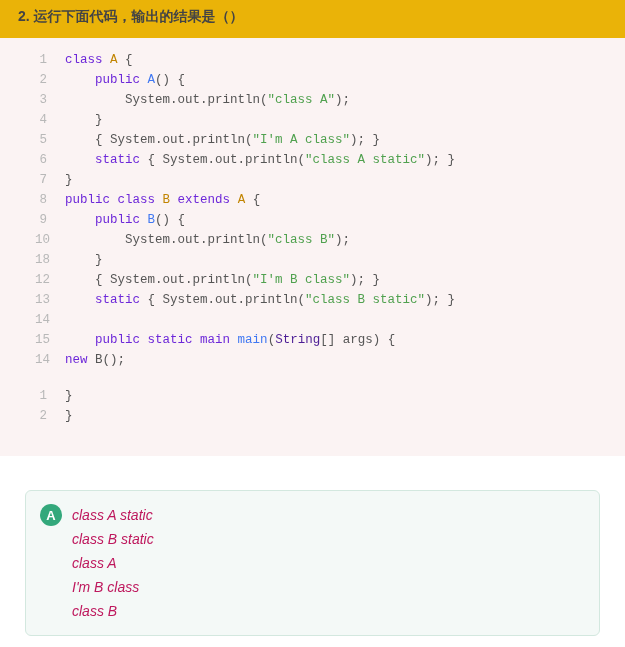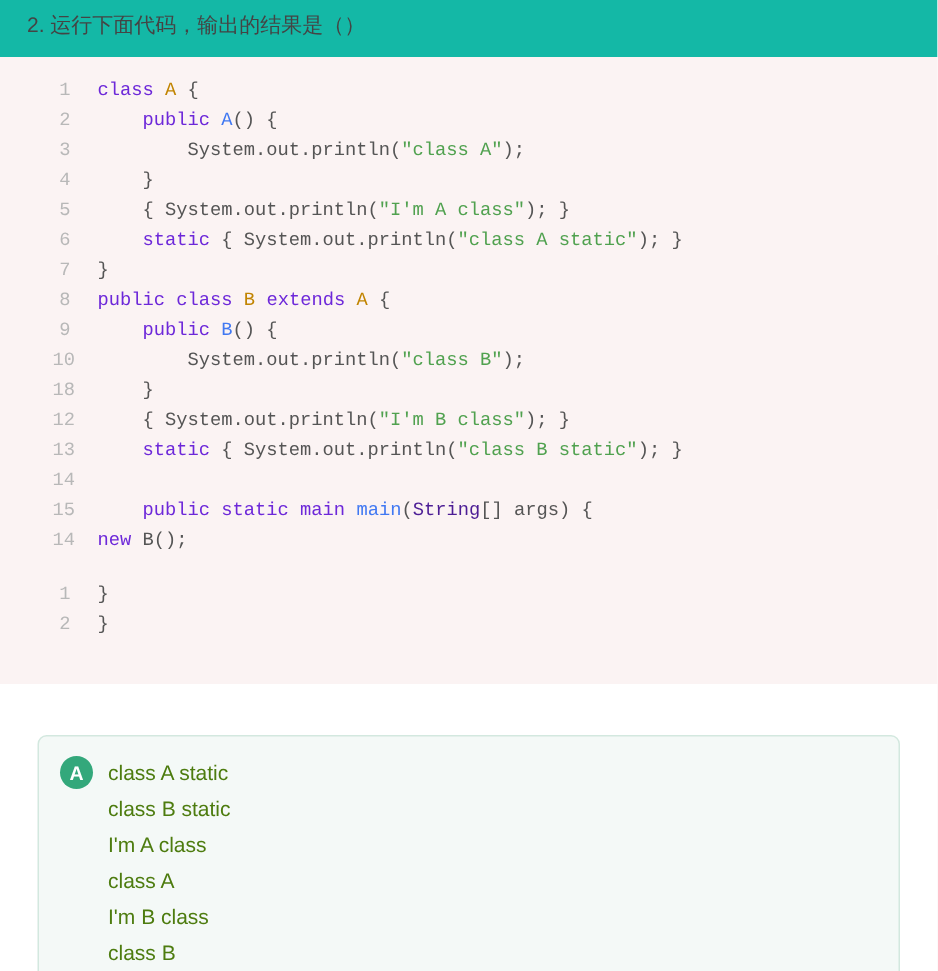--- a/index.html
+++ b/index.html
@@ -4,24 +4,24 @@
   <style>
     * { margin: 0; padding: 0; box-sizing: border-box; }
     body {
       font-family: -apple-system, BlinkMacSystemFont, "Segoe UI", Arial, sans-serif;
       background: #ffffff;
       width: 625px;
       padding: 0;
     }
     .question-header {
       font-size: 14px;
-      font-weight: normal;
+      font-weight: bold;
       color: #444;
       padding: 8px 18px 12px;
-      background: #14b8a6;
+      background: #eab308;
     }
     .code-container {
       background: #fbf3f3;
       padding: 12px 15px 30px 35px;
       margin: 0;
     }
     .code-block {
       font-family: Consolas, Monaco, "Courier New", monospace;
       font-size: 12.5px;
       line-height: 20px;
@@ -68,22 +68,23 @@
       font-size: 13px;
       font-weight: bold;
       display: flex;
       align-items: center;
       justify-content: center;
       flex-shrink: 0;
       margin-top: 1px;
     }
     .answer-content {
       font-size: 14px;
-      color: #4d7c0f;
+      color: #be185d;
       line-height: 24px;
+      font-style: italic;
     }
   </style>
 </head>
 <body>
 
 <div class="question-header">
   <span>2.</span>
   <span>运行下面代码，输出的结果是（）</span>
 </div>
 
@@ -168,19 +169,18 @@
 </div>
 
 <div class="answer-section">
   <div class="answer-box">
     <div class="answer-badge">
       <span>A</span>
     </div>
     <div class="answer-content" id="answer-content">
         <div>class A static</div>
         <div>class B static</div>
-        <div>I'm A class</div>
         <div>class A</div>
         <div>I'm B class</div>
         <div>class B</div>
       </div>
   </div>
 </div>
 
 </body></html>

